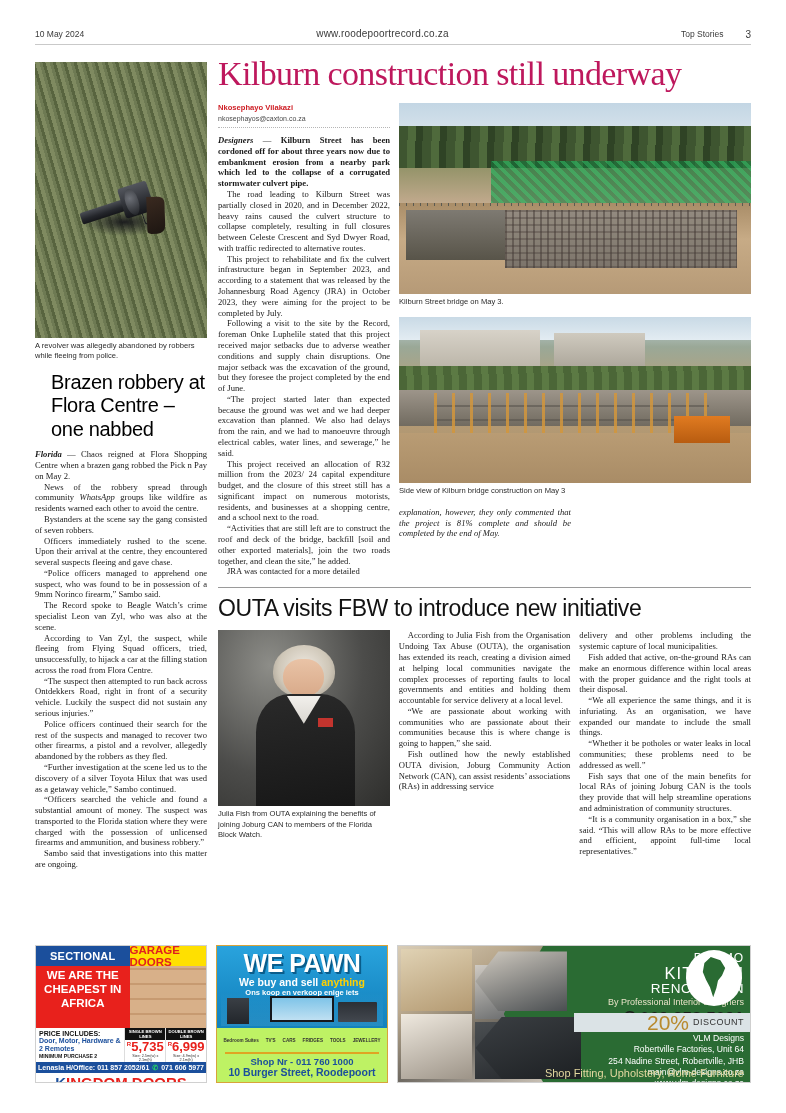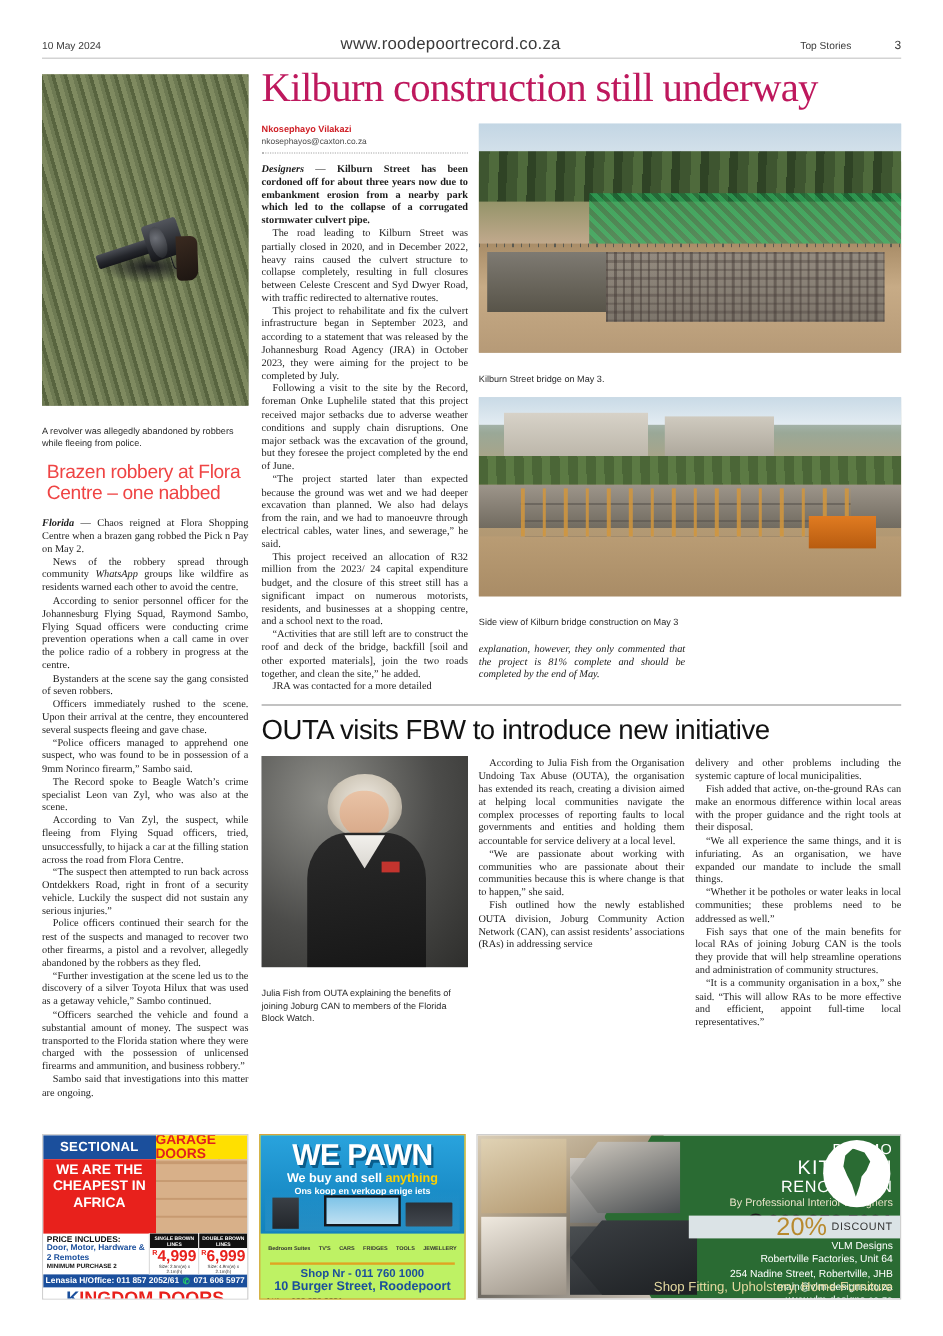--- a/index.html
+++ b/index.html
@@ -15,34 +15,34 @@
 
   
   .masthead {
     position: absolute; top: 28px; left: 35px; width: 716px;
     display: flex; align-items: baseline; justify-content: space-between;
     font-family: "Liberation Sans", sans-serif;
     font-size: 8.5px; color: #3a3a3a;
     padding-bottom: 4px;
     border-bottom: 1px solid #c9c9c9;
   }
-  .masthead .mh-url { font-size: 14px; letter-spacing: .2px; }
-  .masthead .mh-right { display: flex; gap: 36px; align-items: center; }
+  .masthead .mh-url { font-size: 10px; letter-spacing: .2px; }
+  .masthead .mh-right { display: flex; gap: 22px; align-items: center; }
   .masthead .mh-page { font-size: 10px; }
 
   
   .col-left  { position: absolute; left: 35px;  top: 62px; width: 172px; }
   .col-mid   { position: absolute; left: 218px; top: 56px; width: 533px; }
 
   
   .photo { width: 100%; display: block; position: relative; overflow: hidden; }
   .caption {
     font-family: "Liberation Sans", sans-serif;
     font-size: 7.6px; line-height: 1.35; color: #2b2b2b;
-    padding-top: 17px;
+    padding-top: 3px;
   }
 
   
   .photo-revolver {
     height: 276px;
     background:
       radial-gradient(ellipse 60px 20px at 52% 58%, rgba(20,20,25,.92) 0%, rgba(20,20,25,0) 70%),
       repeating-linear-gradient(74deg, #6e7a53 0 3px, #58643f 3px 6px, #7f8a60 6px 10px),
       repeating-linear-gradient(-62deg, rgba(150,160,120,.45) 0 2px, rgba(90,100,70,.35) 2px 5px),
       linear-gradient(170deg, #8b9468 0%, #6d7850 42%, #7e8758 70%, #5d6744 100%);
@@ -58,22 +58,22 @@
   .gun .cyl { position:absolute; left:52%; top:26%; width:15%; height:38%;
     background: radial-gradient(circle at 40% 35%, #6d7077, #1d1f23); border-radius:50%;}
   .gun .grip { position:absolute; left:70%; top:48%; width:20%; height:52%;
     background: linear-gradient(160deg,#3a2a20,#1c1511); border-radius: 0 6px 8px 4px;
     transform: rotate(16deg);}
   .gun .trig { position:absolute; left:66%; top:58%; width:9%; height:24%;
     border:1.5px solid #1b1d21; border-top:none; border-radius: 0 0 7px 7px;}
 
   .lead-head {
     font-family: "Liberation Sans", sans-serif;
-    font-weight: 400; font-size: 16px; line-height: 1.18;
-    color: #ef4444; letter-spacing: -.3px; margin: 9px 0 8px 4px;
+    font-weight: 400; font-size: 20px; line-height: 1.18;
+    color: #000000; letter-spacing: -.3px; margin: 9px 0 8px 16px;
   }
   .body-col p {
     font-family: "Liberation Serif", serif;
     font-size: 8.6px; line-height: 1.255; text-align: justify;
     text-indent: 9px; color: #1a1a1a;
     hyphens: auto;
   }
   .body-col p.first { text-indent: 0; }
   .body-col .place { font-style: italic; font-weight: 700; }
   .body-col .it { font-style: italic; }
@@ -309,21 +309,20 @@
           <div class="grip"></div>
       </div>
     </div>
     <div class="caption">A revolver was allegedly abandoned by robbers while fleeing from police.</div>
 
     <div class="lead-head">Brazen robbery at Flora Centre – one nabbed</div>
 
     <div class="body-col">
       <p class="first"><span class="place">Florida</span> — Chaos reigned at Flora Shopping Centre when a brazen gang robbed the Pick n Pay on May 2.</p>
       <p>News of the robbery spread through community <span class="it">WhatsApp</span> groups like wildfire as residents warned each other to avoid the centre.</p>
-      <p>According to senior personnel officer for the Johannesburg Flying Squad, Raymond Sambo, Flying Squad officers were conducting crime prevention operations when a call came in over the police radio of a robbery in progress at the centre.</p>
       <p>Bystanders at the scene say the gang consisted of seven robbers.</p>
       <p>Officers immediately rushed to the scene. Upon their arrival at the centre, they encountered several suspects fleeing and gave chase.</p>
       <p>“Police officers managed to apprehend one suspect, who was found to be in possession of a 9mm Norinco firearm,” Sambo said.</p>
       <p>The Record spoke to Beagle Watch’s crime specialist Leon van Zyl, who was also at the scene.</p>
       <p>According to Van Zyl, the suspect, while fleeing from Flying Squad officers, tried, unsuccessfully, to hijack a car at the filling station across the road from Flora Centre.</p>
       <p>“The suspect then attempted to run back across Ontdekkers Road, right in front of a security vehicle. Luckily the suspect did not sustain any serious injuries.”</p>
       <p>Police officers continued their search for the rest of the suspects and managed to recover two other firearms, a pistol and a revolver, allegedly abandoned by the robbers as they fled.</p>
       <p>“Further investigation at the scene led us to the discovery of a silver Toyota Hilux that was used as a getaway vehicle,” Sambo continued.</p>
       <p>“Officers searched the vehicle and found a substantial amount of money. The suspect was transported to the Florida station where they were charged with the possession of unlicensed firearms and ammunition, and business robbery.”</p>
       <p>Sambo said that investigations into this matter are ongoing.</p>
@@ -389,21 +388,21 @@
               <div class="hair"></div>
               <div class="face"></div>
             <div class="body"></div>
               <div class="collar"></div>
               <div class="badge"></div>
           </div>
           <div class="caption">Julia Fish from OUTA explaining the benefits of joining Joburg CAN to members of the Florida Block Watch.</div>
         </div>
         <div class="oc body-col">
           <p>According to Julia Fish from the Organisation Undoing Tax Abuse (OUTA), the organisation has extended its reach, creating a division aimed at helping local communities navigate the complex processes of reporting faults to local governments and entities and holding them accountable for service delivery at a local level.</p>
-          <p>“We are passionate about working with communities who are passionate about their communities because this is where change is that to happen,” she said.</p>
+          <p>“We are passionate about working with communities who are passionate about their communities because this is where change is going to happen,” she said.</p>
           <p>Fish outlined how the newly established OUTA division, Joburg Community Action Network (CAN), can assist residents’ associations (RAs) in addressing service</p>
         </div>
         <div class="oc body-col">
           <p class="first">delivery and other problems including the systemic capture of local municipalities.</p>
           <p>Fish added that active, on-the-ground RAs can make an enormous difference within local areas with the proper guidance and the right tools at their disposal.</p>
           <p>“We all experience the same things, and it is infuriating. As an organisation, we have expanded our mandate to include the small things.</p>
           <p>“Whether it be potholes or water leaks in local communities; these problems need to be addressed as well.”</p>
           <p>Fish says that one of the main benefits for local RAs of joining Joburg CAN is the tools they provide that will help streamline operations and administration of community structures.</p>
           <p>“It is a community organisation in a box,” she said. “This will allow RAs to be more effective and efficient, appoint full-time local representatives.”</p>
         </div>
@@ -424,21 +423,21 @@
       </div>
       <div class="kd-price">
         <div class="kd-incl">
           <div class="t1">PRICE INCLUDES:</div>
           <div class="t2">Door, Motor, Hardware &amp; 2 Remotes</div>
           <div class="t3">MINIMUM PURCHASE 2</div>
         </div>
         <div class="kd-pbox">
           <div class="kd-p">
             <div class="lbl">SINGLE BROWN LINES</div>
-            <div class="amt"><sup>R</sup><span>4,999</span></div>
+            <div class="amt"><sup>R</sup><span>5,735</span></div>
             <div class="sz">Size: 2.5m(w) x 2.1m(h)</div>
           </div>
           <div class="kd-p">
             <div class="lbl">DOUBLE BROWN LINES</div>
             <div class="amt"><sup>R</sup><span>6,999</span></div>
             <div class="sz">Size: 4.9m(w) x 2.1m(h)</div>
           </div>
         </div>
       </div>
       <div class="kd-phone">

